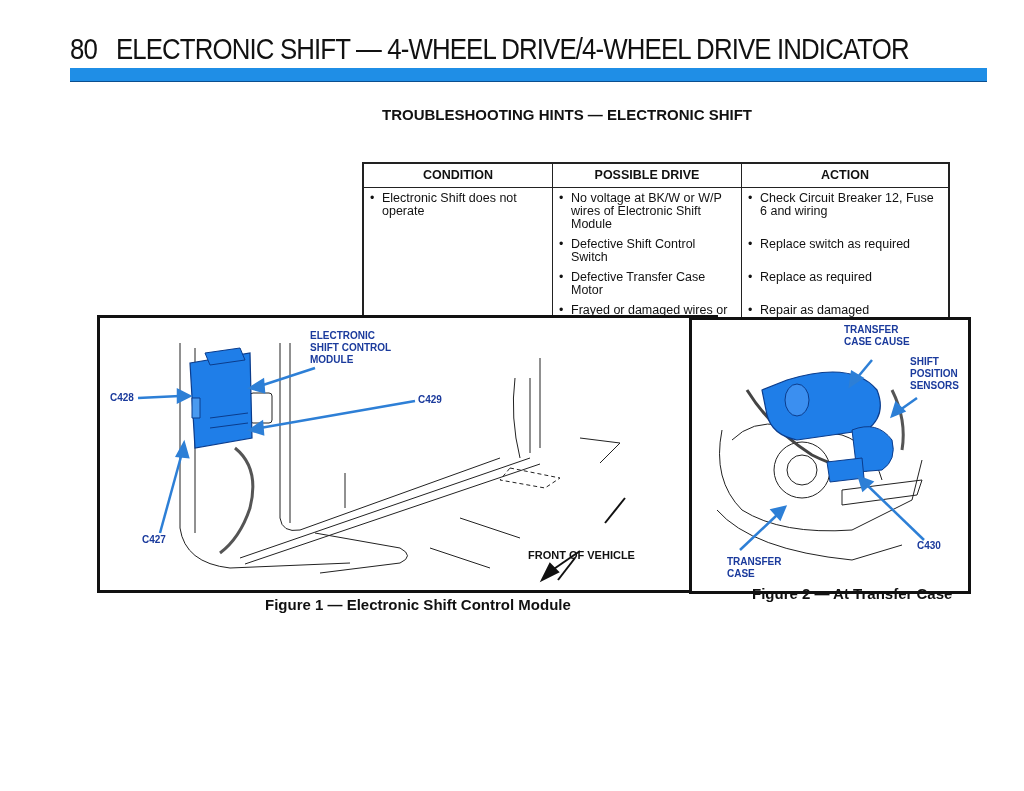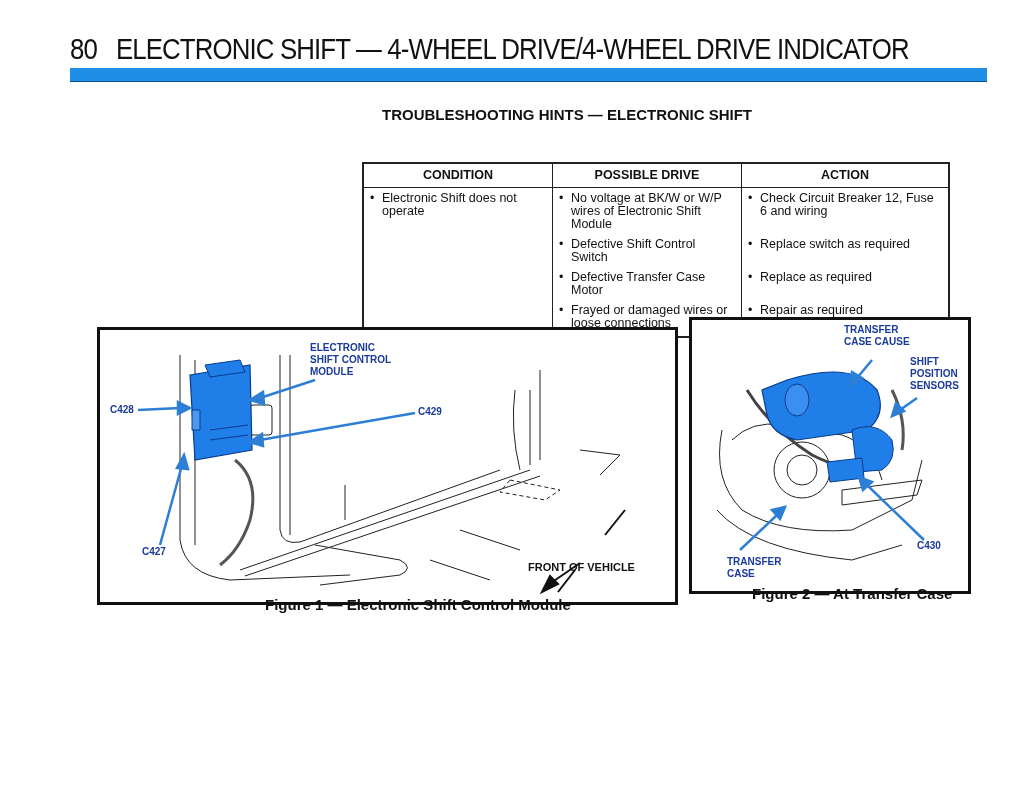--- a/index.html
+++ b/index.html
@@ -8,21 +8,21 @@
   .page-header .num { margin-right:22px; }
   .header-bar { position:absolute; left:70px; top:68px; width:917px; height:13px; background:#1f8ee6; border-bottom:1px solid #0b4f8f; }
   .th-title { position:absolute; left:382px; top:106px; font-weight:bold; font-size:15px; }
   table.hints { position:absolute; left:362px; top:125px; width:588px; border-collapse:collapse; border:2px solid #222; font-size:12.5px;margin-top:37px; }
   table.hints th { border:1px solid #222; font-weight:bold; font-size:12.5px; padding:4px 0 5px; text-align:center; }
   table.hints td { border-left:1px solid #222; border-right:1px solid #222; vertical-align:top; padding:4px 6px 4px 6px; line-height:13px; }
   table.hints td.c1 { width:176px; } table.hints td.c2 { width:176px; }
   .bul { display:flex; margin-bottom:7px; }
   .bul .dot { width:12px; flex:none; }
   .fig { position:absolute; border:3px solid #111; background:#fff; overflow:hidden; }
-  .fig1 { left:97px; top:327px; width:575px; height:272px; }
+  .fig1 { left:97px; top:315px; width:575px; height:272px;padding-left:40px; }
   .fig2 { left:689px; top:317px; width:276px; height:271px; }
   .lbl { position:absolute; font-weight:bold; font-size:10px; color:#1a3a9c; line-height:12px; }
   .blk { position:absolute; font-weight:bold; font-size:11px; color:#111;margin-top:24px; }
   .cap { position:absolute; font-weight:bold; font-size:15px; color:#111; white-space:nowrap; }
   svg { position:absolute; left:0; top:0; }
 </style>
 </head>
 <body>
 
 <div class="page-header">
@@ -71,21 +71,21 @@
       <div class="bul" style="margin-bottom:20px">
             <span class="dot">•</span>
             <span>Replace switch as required</span>
           </div>
       <div class="bul" style="margin-bottom:20px">
             <span class="dot">•</span>
             <span>Replace as required</span>
           </div>
       <div class="bul">
             <span class="dot">•</span>
-            <span>Repair as required</span>
+            <span>Repair as damaged</span>
           </div>
     </td>
   </tr>
 </tbody>
   </table>
 
 <div class="fig fig1">
   <svg width="575" height="272">
     <g fill="none" stroke="#222" stroke-width="1">
       <path d="M80 25 L80 210 Q85 245 130 250 L250 245"></path>

